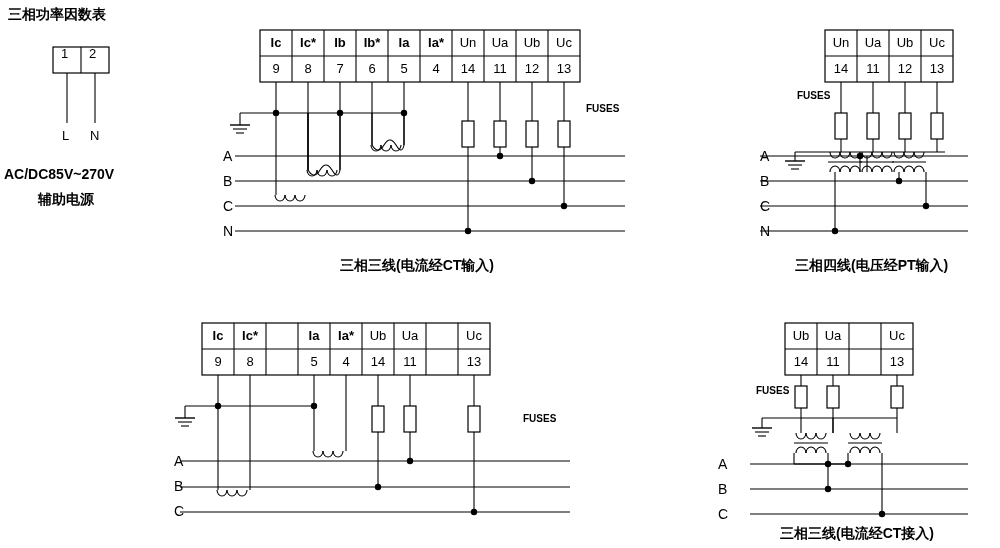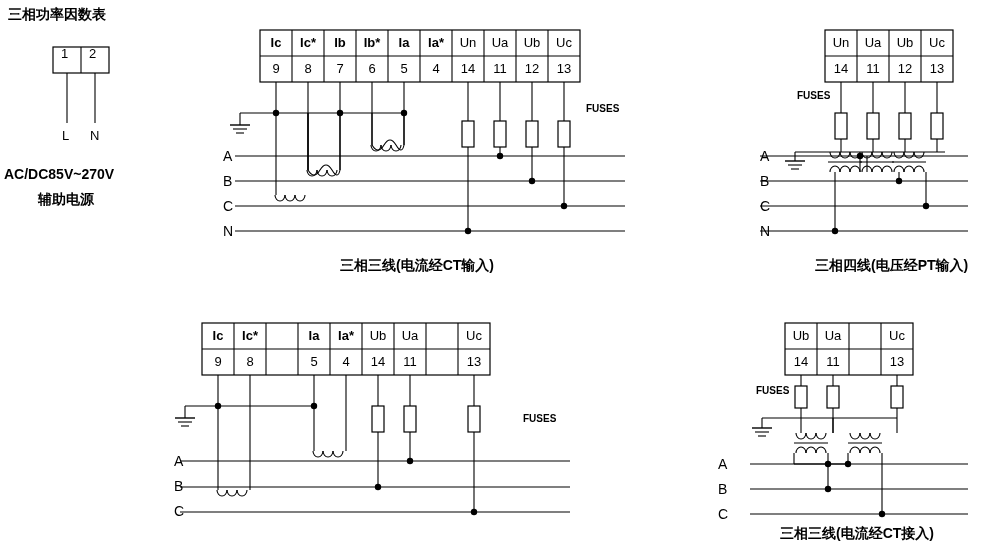--- a/index.html
+++ b/index.html
@@ -284,21 +284,21 @@
     <text class="term-txt" x="133" y="45">11</text>
     <text class="term-txt" x="165" y="45">12</text>
     <text class="term-txt" x="197" y="45">13</text>
   </svg>
 
   <div class="txt fuses-label" style="left:789px; top:90px;">FUSES</div>
   <div class="txt phase" style="left:760px; top:148px;">A</div>
   <div class="txt phase" style="left:760px; top:173px;">B</div>
   <div class="txt phase" style="left:760px; top:198px;">C</div>
   <div class="txt phase" style="left:760px; top:223px;">N</div>
-  <div class="txt caption" style="left:795px; top:257px;margin-left:20px;">三相四线(电压经PT输入)</div>
+  <div class="txt caption" style="left:795px; top:257px;">三相四线(电压经PT输入)</div>
 
   <svg width="420" height="220" style="left:170px; top:318px;">
 
     <rect class="box" x="32" y="5" width="288" height="52"></rect>
     <line class="ln" x1="32" y1="31" x2="320" y2="31"></line>
     <line class="ln" x1="64" y1="5" x2="64" y2="57"></line>
     <line class="ln" x1="96" y1="5" x2="96" y2="57"></line>
     <line class="ln" x1="128" y1="5" x2="128" y2="57"></line>
     <line class="ln" x1="160" y1="5" x2="160" y2="57"></line>
     <line class="ln" x1="192" y1="5" x2="192" y2="57"></line>

